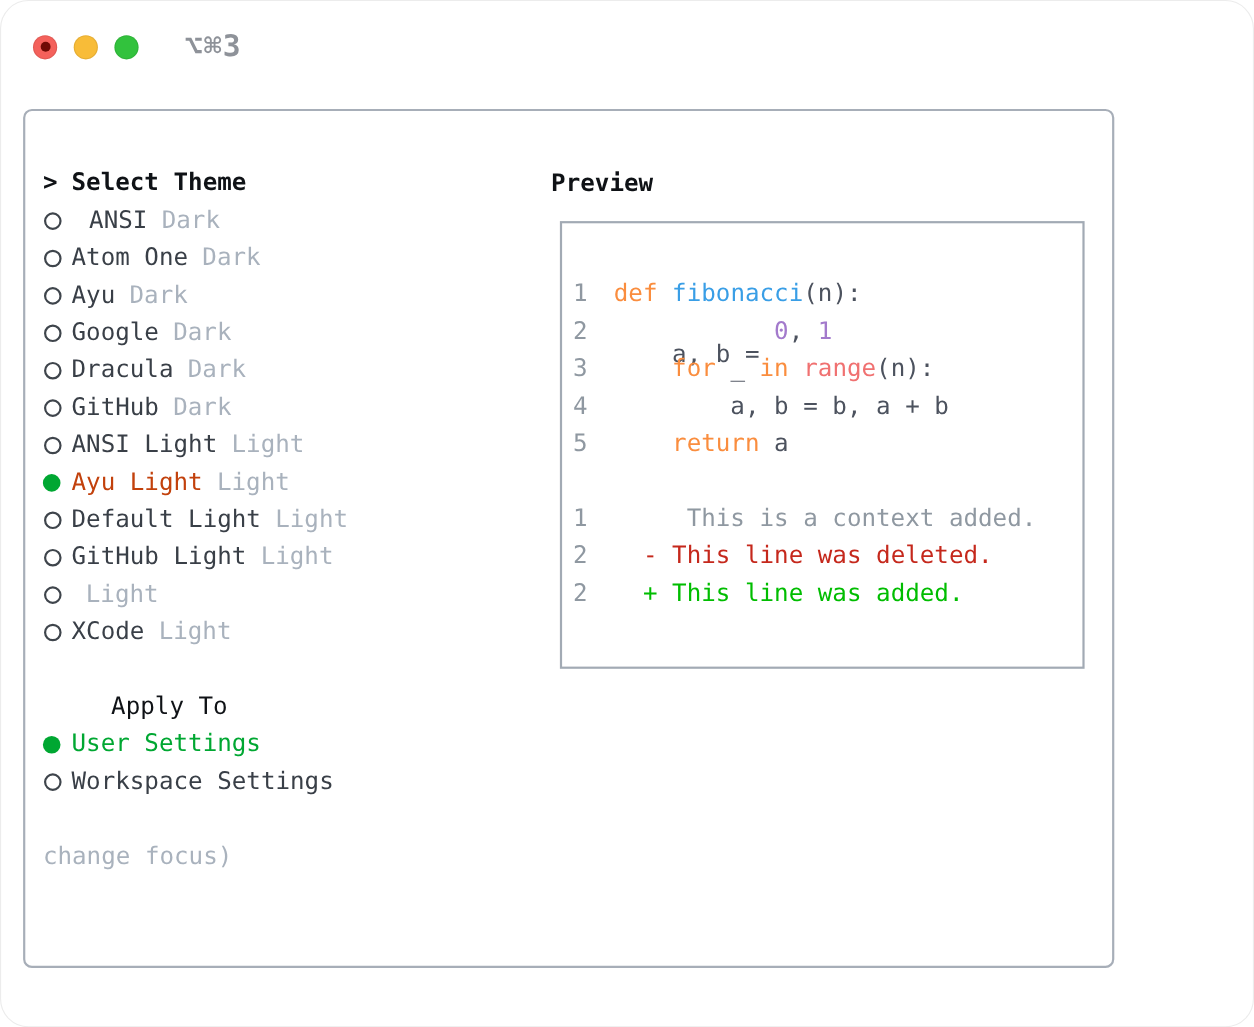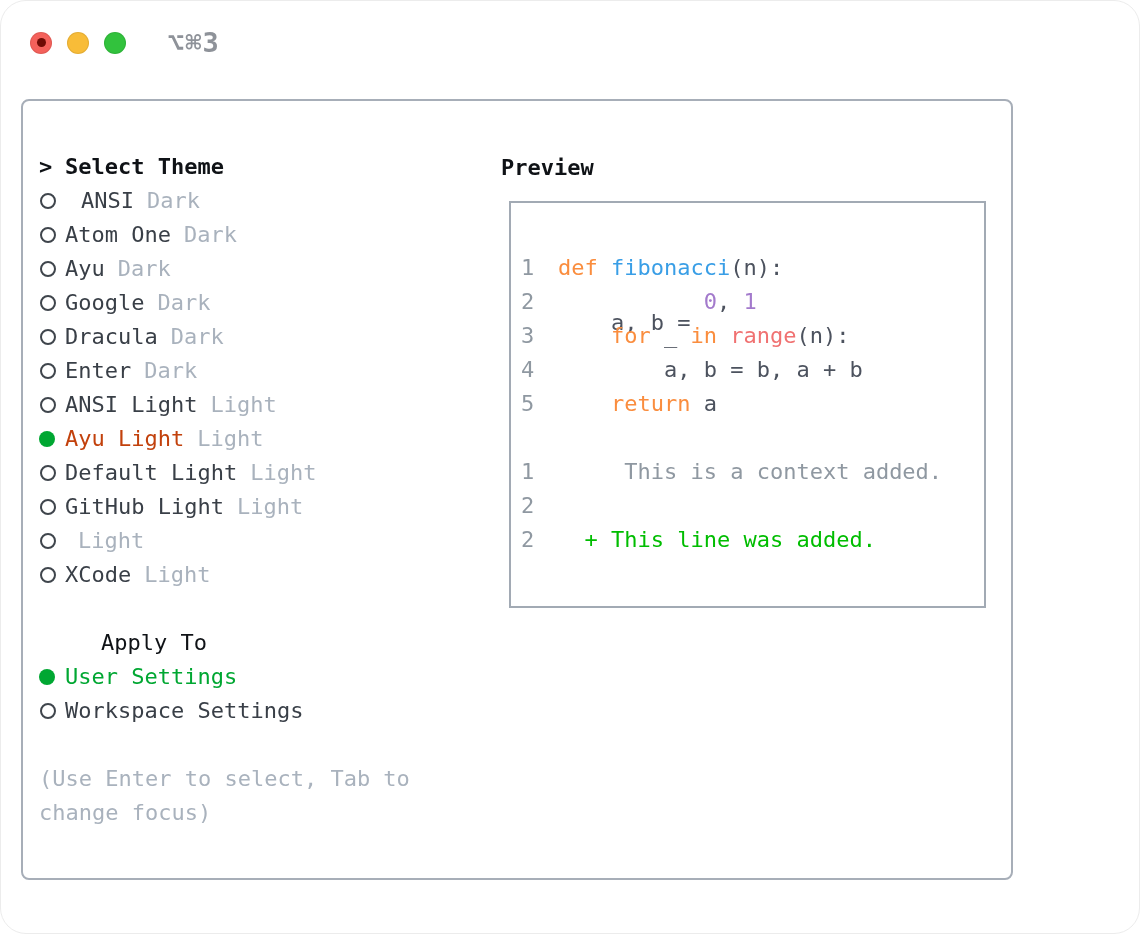--- a/index.html
+++ b/index.html
@@ -87,21 +87,21 @@
   </div>
 
   <div class="row">
     <span class="bullet"><span class="ring" style="border-color: rgb(63, 69, 76);"></span></span>
     <span class="opt-label" style="color: rgb(57, 63, 71);">Dracula</span>
     <span class="item-variant" style="color: rgb(169, 178, 189);">Dark</span>
   </div>
 
   <div class="row">
     <span class="bullet"><span class="ring" style="border-color: rgb(63, 69, 76);"></span></span>
-    <span class="opt-label" style="color: rgb(57, 63, 71);">Enter</span>
+    <span class="opt-label" style="color: rgb(57, 63, 71);">GitHub</span>
     <span class="item-variant" style="color: rgb(169, 178, 189);">Dark</span>
   </div>
 
   <div class="row">
     <span class="bullet"><span class="ring" style="border-color: rgb(63, 69, 76);"></span></span>
     <span class="opt-label" style="color: rgb(57, 63, 71);">ANSI Light</span>
     <span class="item-variant" style="color: rgb(169, 178, 189);">Light</span>
   </div>
 
   <div class="row">
@@ -145,21 +145,21 @@
     
   </div>
 
   <div class="row">
     <span class="bullet"><span class="ring" style="border-color: rgb(63, 69, 76);"></span></span>
     <span class="opt-label" style="color: rgb(57, 63, 71);">Workspace Settings</span>
     
   </div>
 </div>
       <div class="row spacer"></div>
-      <div class="help" id="help-lines" style="color: rgb(169, 178, 189);"><div class="row">(Use Enter to select, Tab to</div><div class="row">change focus)</div></div>
+      <div class="help" id="help-lines" style="color: rgb(169, 178, 189);"><div class="row">change focus)</div></div>
     </div>
 
     <div class="preview-header">Preview</div>
     <div class="preview-box">
       <div class="preview-lines" id="preview-lines">
   <div class="pline">
     <span class="ln" style="color: rgb(143, 152, 161);">1</span>
   <span style="color: rgb(250, 141, 62);">def</span><span style="color: rgb(76, 82, 94);"> </span><span style="color: rgb(57, 158, 230);">fibonacci</span><span style="color: rgb(76, 82, 94);">(n):</span></div>
 
   <div class="pline">
@@ -181,21 +181,21 @@
   <div class="pline">
     <span class="ln" style="color: rgb(143, 152, 161);"></span>
   </div>
 
   <div class="pline">
     <span class="ln" style="color: rgb(143, 152, 161);">1</span>
   <span style="color: rgb(143, 152, 161);">     This is a context added.</span></div>
 
   <div class="pline">
     <span class="ln" style="color: rgb(143, 152, 161);">2</span>
-  <span style="color: rgb(76, 82, 94);">  </span></div>
+  <span style="color: rgb(76, 82, 94);">  </span><span style="color: rgb(197, 40, 28);">- This line was deleted.</span></div>
 
   <div class="pline">
     <span class="ln" style="color: rgb(143, 152, 161);">2</span>
   <span style="color: rgb(76, 82, 94);">  </span><span style="color: rgb(0, 189, 0);">+ This line was added.</span></div>
 </div>
     </div>
 
   </div>
 </div>
 

